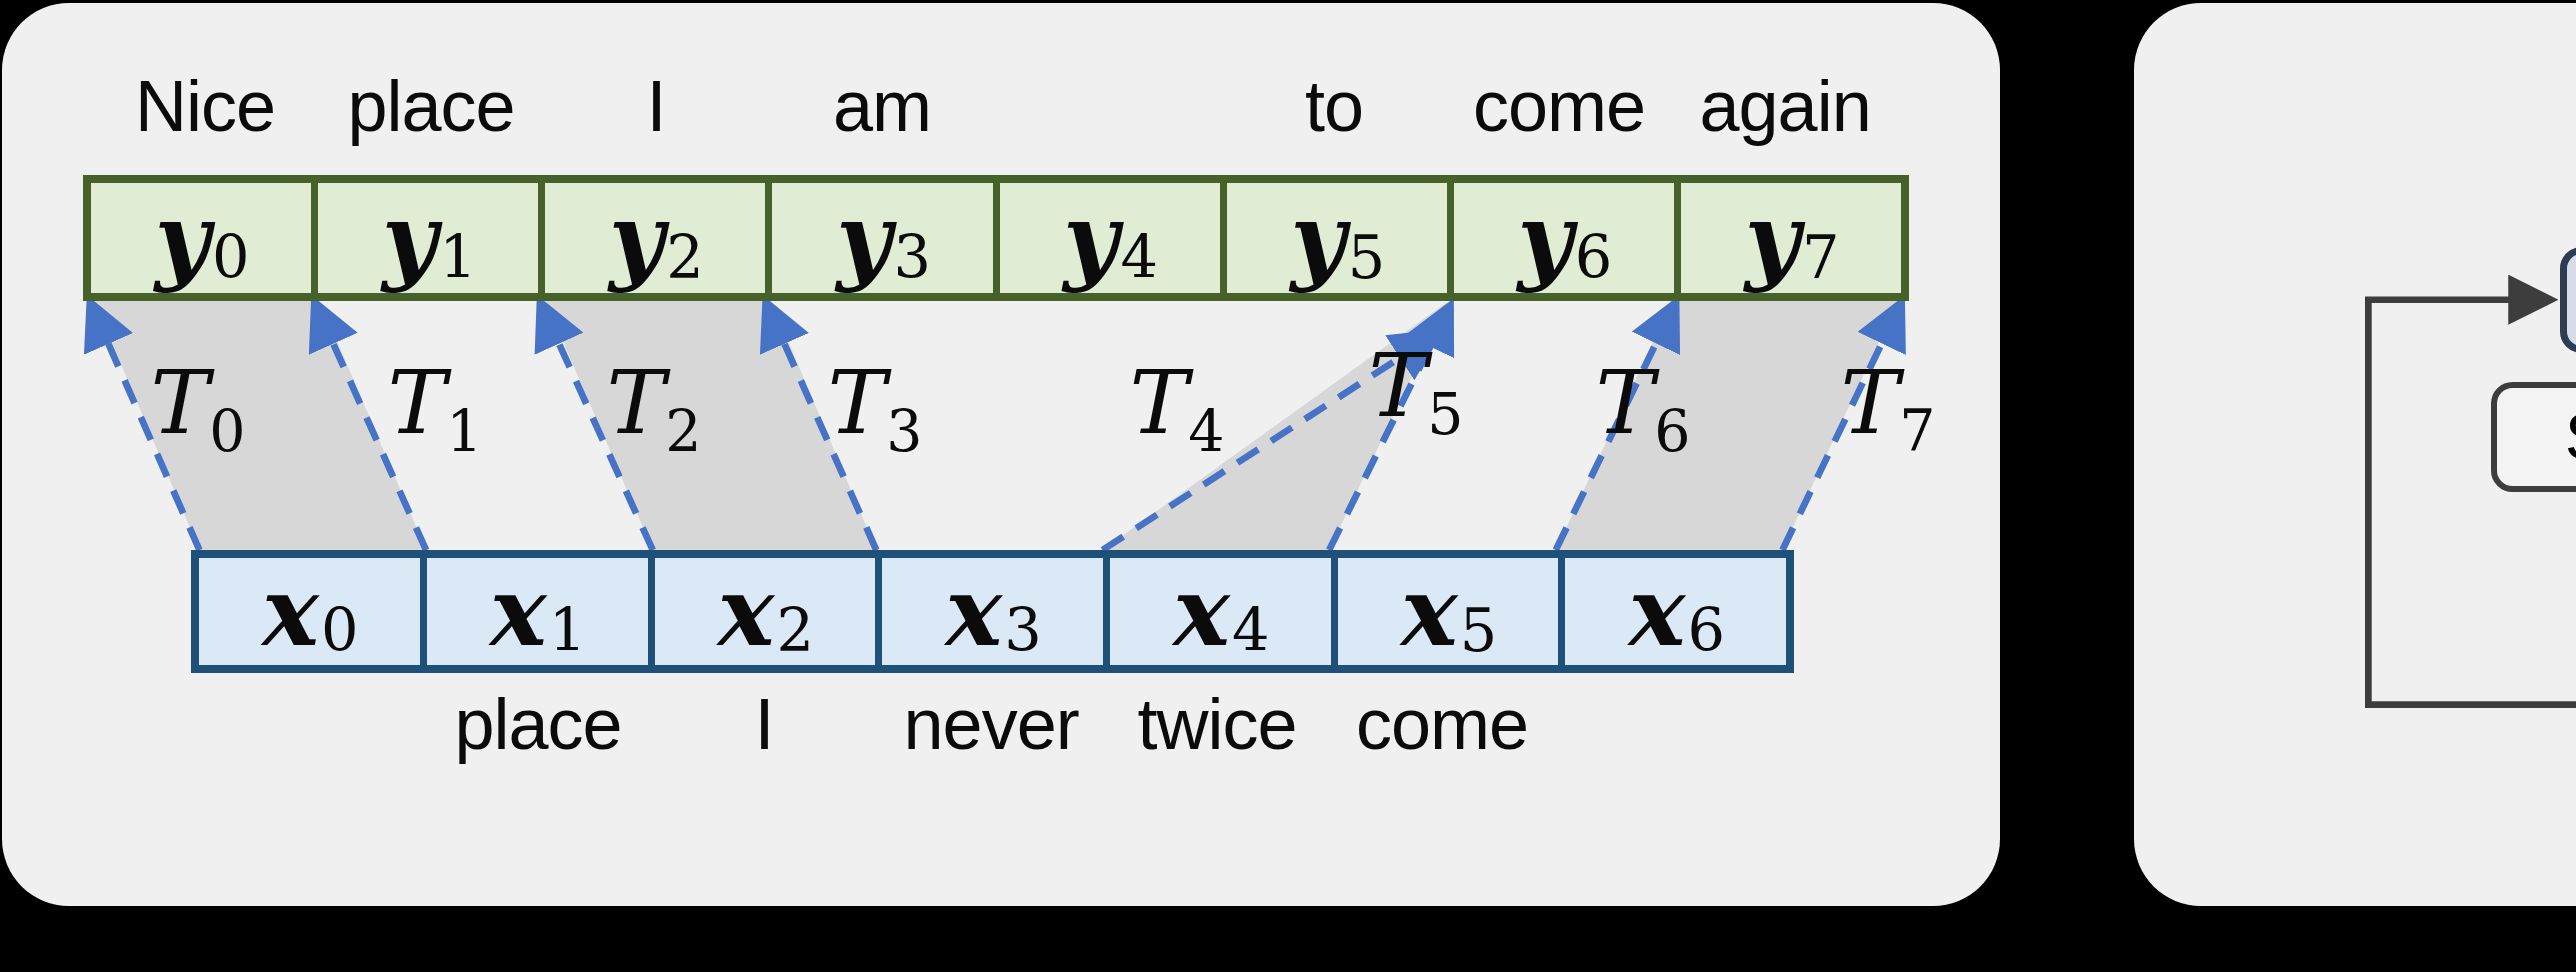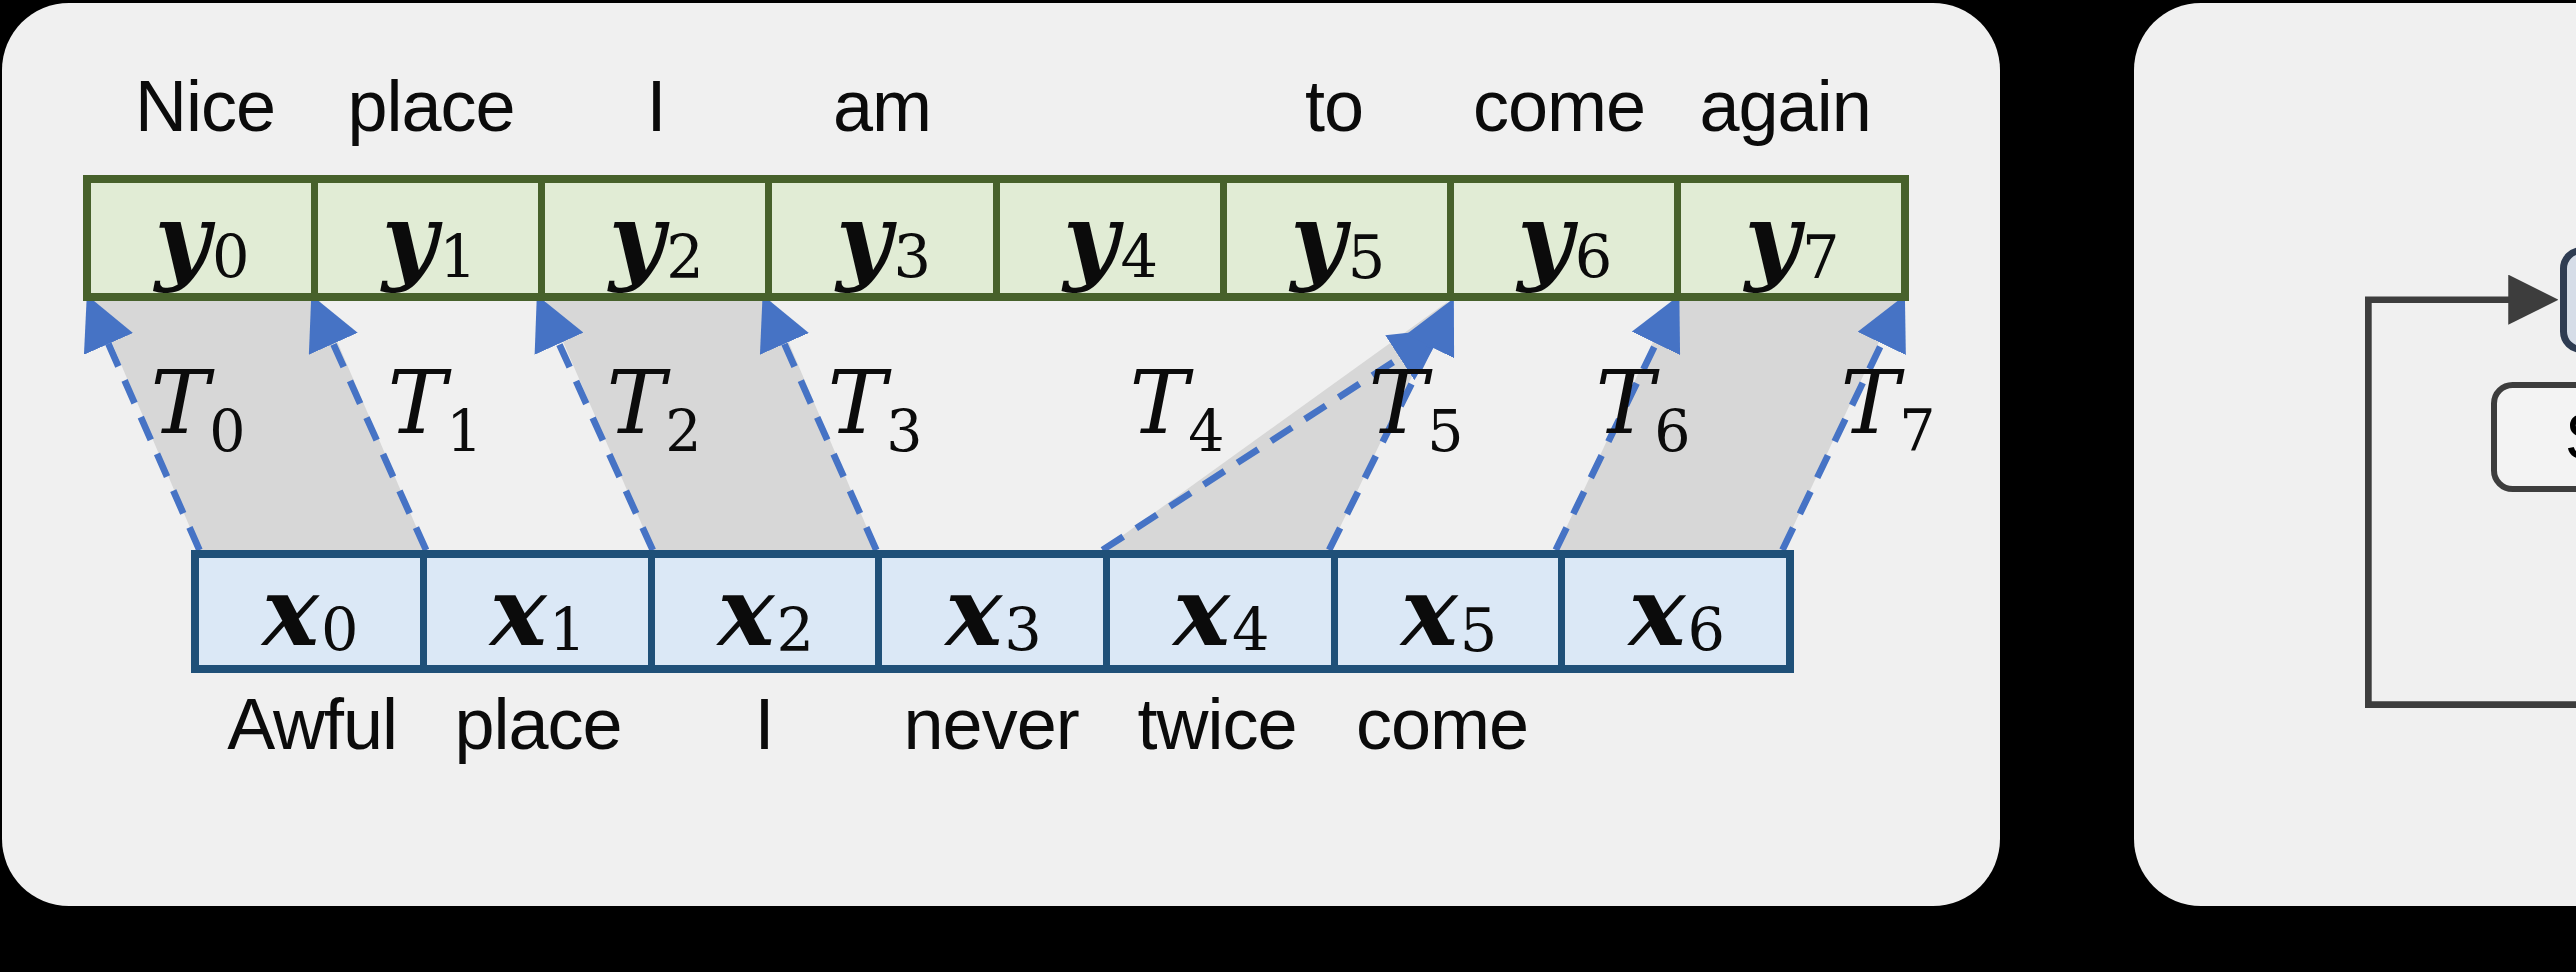--- a/index.html
+++ b/index.html
@@ -108,21 +108,21 @@
           <span class="mvar">y</span>
           <span class="msub">7</span>
         </div>
     </div>
 
     <div class="tlab" style="left:196px;top:400px"><span class="tvar">T</span><span class="tsub">0</span></div>
     <div class="tlab" style="left:433px;top:400px"><span class="tvar">T</span><span class="tsub">1</span></div>
     <div class="tlab" style="left:652px;top:400px"><span class="tvar">T</span><span class="tsub">2</span></div>
     <div class="tlab" style="left:873px;top:400px"><span class="tvar">T</span><span class="tsub">3</span></div>
     <div class="tlab" style="left:1175px;top:400px"><span class="tvar">T</span><span class="tsub">4</span></div>
-    <div class="tlab" style="left:1414px;top:400px"><span class="tvar">T</span><span class="tsub">5</span></div>
+    <div class="tlab" style="left:1414px;top:383px"><span class="tvar">T</span><span class="tsub">5</span></div>
     <div class="tlab" style="left:1641px;top:400px"><span class="tvar">T</span><span class="tsub">6</span></div>
     <div class="tlab" style="left:1886px;top:400px"><span class="tvar">T</span><span class="tsub">7</span></div>
 
     <div class="trow" id="x-row">
       <div class="cell">
           <span class="mvar">x</span>
           <span class="msub">0</span>
         </div>
       <div class="cell">
           <span class="mvar">x</span>
@@ -143,21 +143,20 @@
       <div class="cell">
           <span class="mvar">x</span>
           <span class="msub">5</span>
         </div>
       <div class="cell">
           <span class="mvar">x</span>
           <span class="msub">6</span>
         </div>
     </div>
 
-    <span class="word" style="left:310px;top:721px">Awful</span>
     <span class="word" style="left:536px;top:721px">place</span>
     <span class="word" style="left:762px;top:721px">I</span>
     <span class="word" style="left:989px;top:721px">never</span>
     <span class="word" style="left:1215px;top:721px">twice</span>
     <span class="word" style="left:1440px;top:721px">come</span>
   </div>
 
   <div class="panel" id="panel-right">
 
     <svg class="layer" width="1214" height="903" viewBox="0 0 2357 1753">

